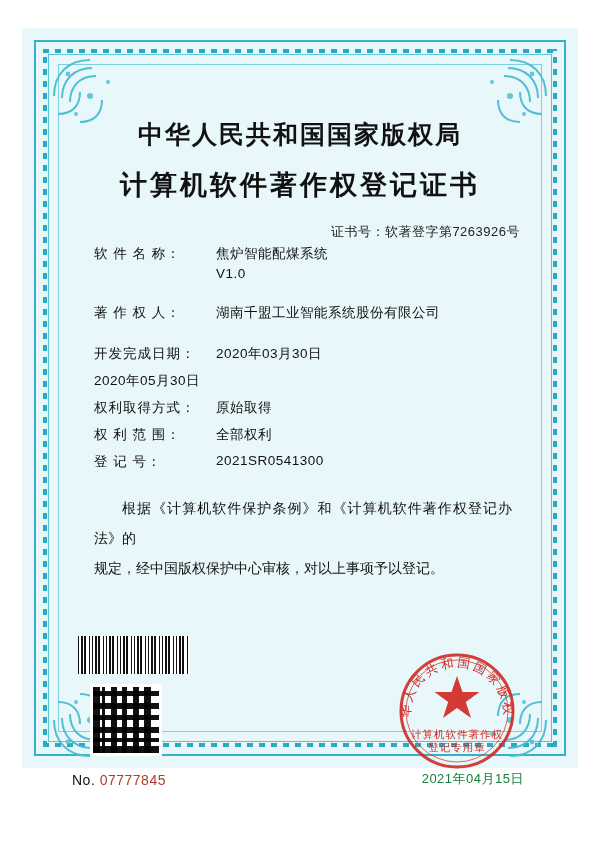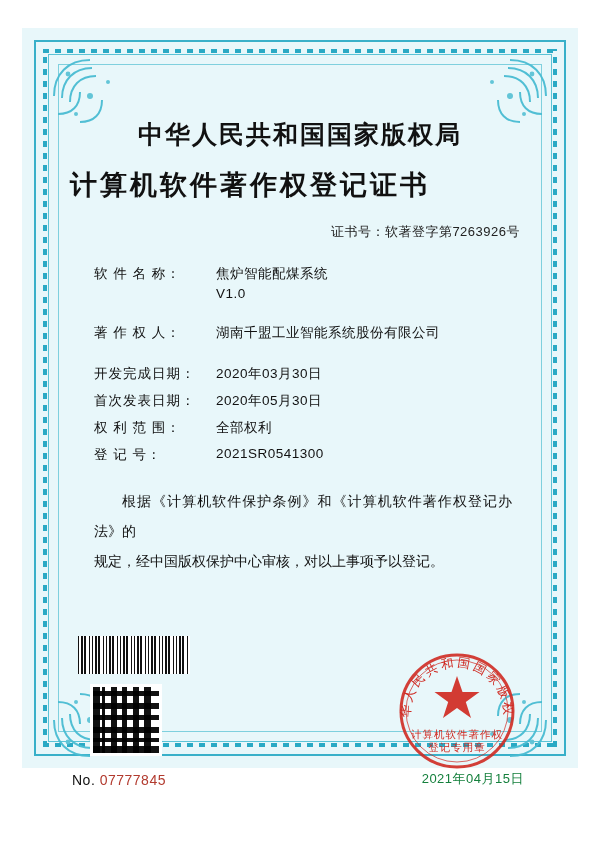--- a/index.html
+++ b/index.html
@@ -99,38 +99,39 @@
   .title-main {
     text-align: center;
     font-family: "DejaVu Serif", "Liberation Serif", serif;
     font-size: 25px;
     font-weight: bold;
     letter-spacing: 2px;
     color: #111;
     margin-top: 32px;
   }
   .title-sub {
+    text-align: center;
     font-family: "DejaVu Serif", "Liberation Serif", serif;
     font-size: 27px;
     font-weight: bold;
     letter-spacing: 3px;
     color: #111;
     margin-top: 16px;
   }
   .cert-no {
     text-align: right;
     font-size: 13px;
     color: #222;
     margin-top: 20px;
     padding-right: 10px;
     letter-spacing: .5px;
   }
 
   .fields {
-    margin-top: 24px;
+    margin-top: 4px;
     padding-left: 24px;
   }
   .field-row {
     display: flex;
     align-items: flex-start;
     margin-bottom: 9px;
     font-size: 13.5px;
     color: #111;
   }
   .field-label {
@@ -325,24 +326,27 @@
       </div>
 
       <div class="group-gap"></div>
 
       <div class="field-row">
         <div class="field-label">开发完成日期：</div>
         <div class="field-value">2020年03月30日</div>
       </div>
 
       <div class="field-row">
-        <div class="field-label">首次发表日期：</div>
         <div class="field-value">2020年05月30日</div>
       </div>
 
+      <div class="field-row">
+        <div class="field-label">权利取得方式：</div>
+        <div class="field-value">原始取得</div>
+      </div>
 
       <div class="field-row">
         <div class="field-label">权 利 范 围：</div>
         <div class="field-value">全部权利</div>
       </div>
 
       <div class="field-row">
         <div class="field-label">登 记 号：</div>
         <div class="field-value">2021SR0541300</div>
       </div>

